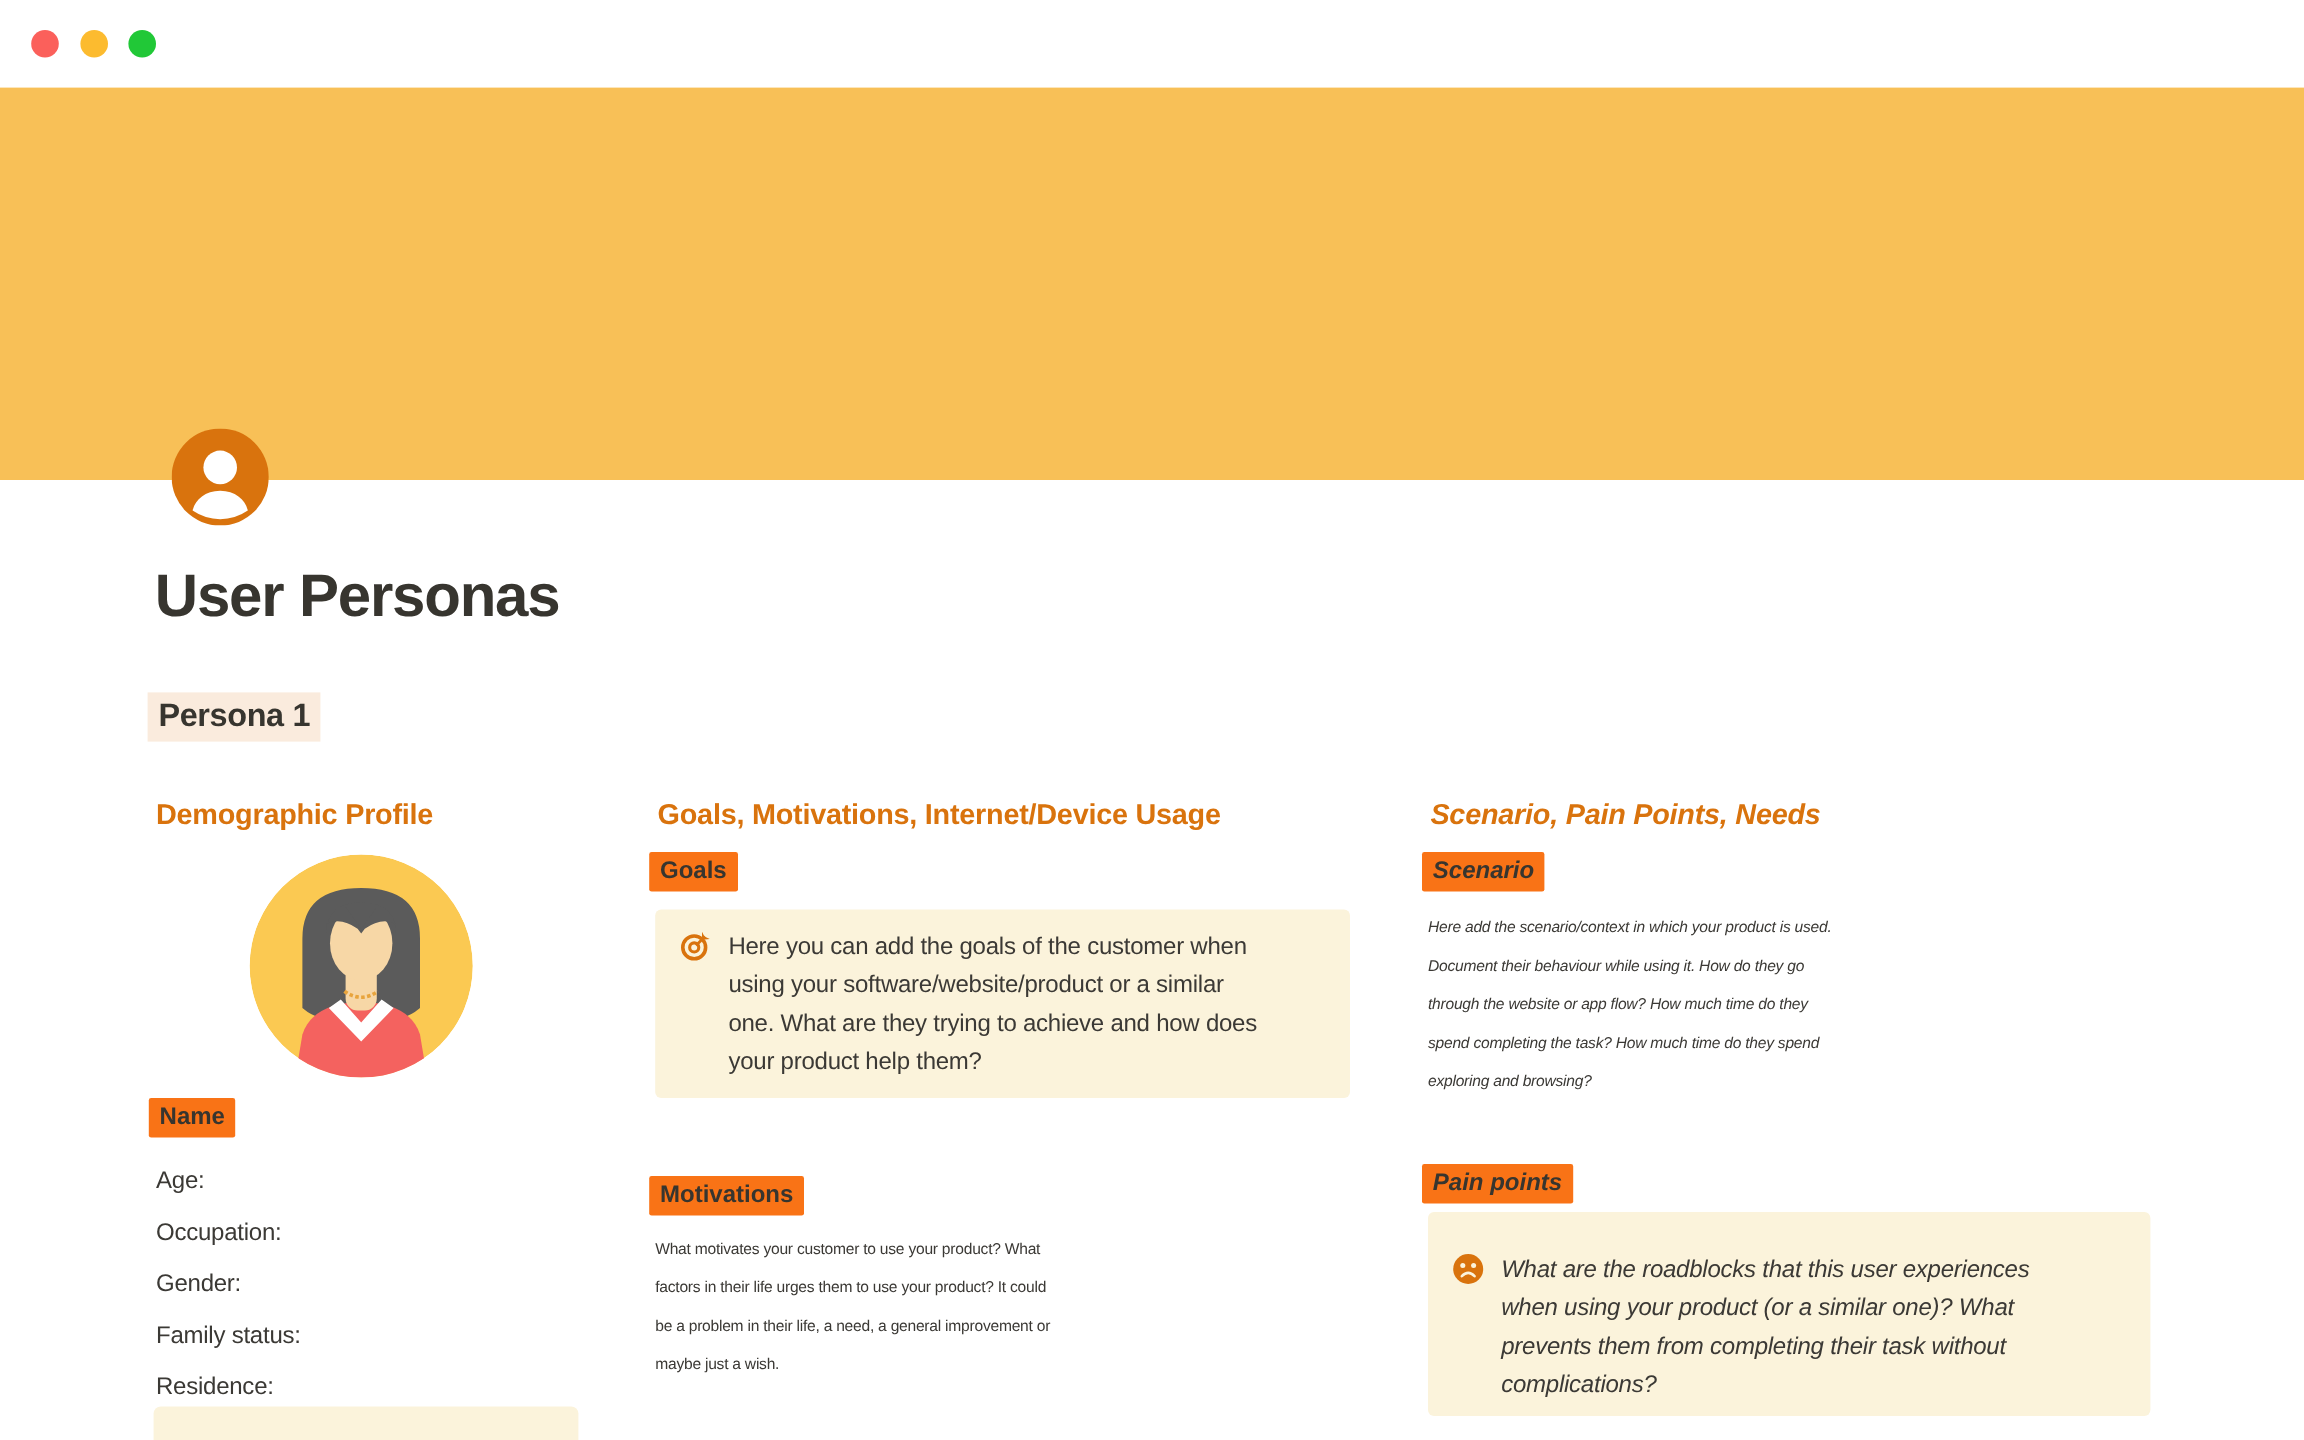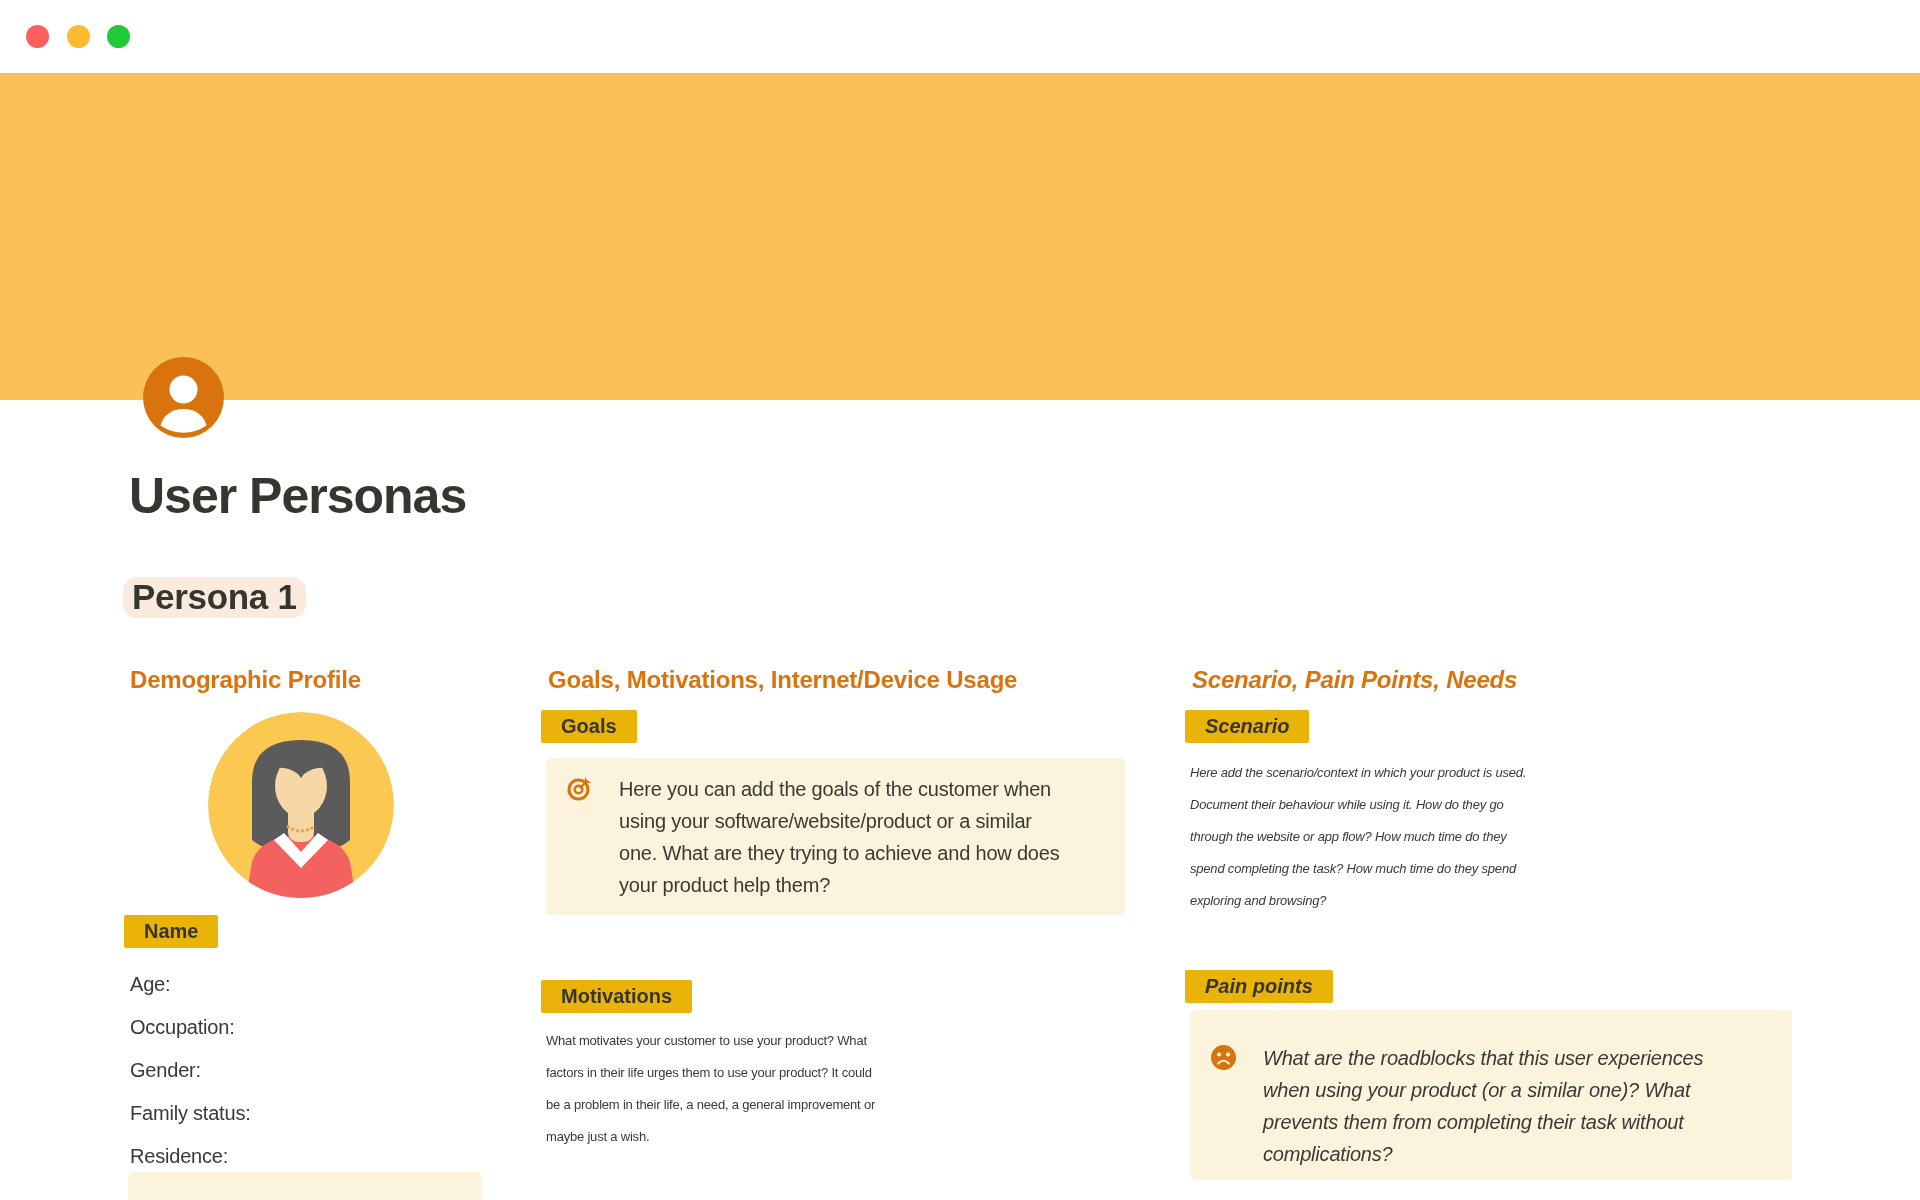--- a/index.html
+++ b/index.html
@@ -19,52 +19,52 @@
   .banner { position:absolute; left:0; top:73px; width:1920px; height:327px; background:#F8C057; }
 
   
   .page-icon { position:absolute; left:143px; top:357px; width:81px; height:81px; }
   .page-icon svg { display:block; }
 
   
   .page-title { position:absolute; left:129px; top:468px; font-size:50px; font-weight:700;
                 letter-spacing:-1px; color:#37352F; line-height:56px; }
   .section-hl { position:absolute; left:123px; top:577px; background:#FAEBDD;
-                padding:4px 9px 6px; font-size:35px; font-weight:700; letter-spacing:-0.3px;
-                border-radius:14px; line-height:31px; }
+                padding:4px 9px 6px; font-size:27px; font-weight:700; letter-spacing:-0.3px;
+                border-radius:0; line-height:31px; }
 
   
   .col { position:absolute; top:663px; height:537px; }
   .col1 { left:128px;  width:354px;text-decoration:underline; }
   .col2 { left:546px;  width:579px; }
   .col3 { left:1190px; width:602px;font-style:italic; }
 
   .col-heading { position:absolute; top:0; left:2px; font-size:24px; font-weight:700;
                  color:#D9730D; letter-spacing:-0.2px; line-height:34px; white-space:nowrap; }
 
-  .subhl { position:absolute; display:inline-block; background:#eab308; border-radius:2px;
-           padding:3px 20px 4px; font-size:20px; font-weight:700; line-height:26px; }
+  .subhl { position:absolute; display:inline-block; background:#f97316; border-radius:2px;
+           padding:3px 9px 4px; font-size:20px; font-weight:700; line-height:26px; }
 
   .body-text { position:absolute; font-size:13px; line-height:32px; letter-spacing:-0.2px;
                white-space:pre-line; color:#3B3935; }
 
   
   .persona-photo { position:absolute; left:80px; top:49px; width:186px; height:186px; }
 
   
   .fields { position:absolute; left:2px; top:300px; list-style:none; width:330px; }
   .fields li { height:43px; display:flex; align-items:center; font-size:20px;
                letter-spacing:-0.2px; color:#3B3935; }
 
   .bottom-bar { position:absolute; left:0; top:509px; width:354px; height:30px;
                 background:#FBF3DB; border-radius:6px 6px 0 0; }
 
   
   .callout { position:absolute; left:0; width:100%; background:#FBF3DB; border-radius:5px;
-             display:flex; gap:26px; }
+             display:flex; gap:14px; }
   .callout .ico { flex:0 0 27px; width:27px; height:27px; margin-top:2px; }
   .callout .ctext { font-size:20px; line-height:32px; letter-spacing:-0.2px;
                     white-space:pre-line; color:#3B3935; }
   .callout.goals { top:95px; height:157px; padding:15px 18px 14px 20px; }
   .callout.pain  { top:347px; height:170px; padding:32px 20px 30px 20px; }
 </style>
 </head>
 <body>
 
 <div class="window">

